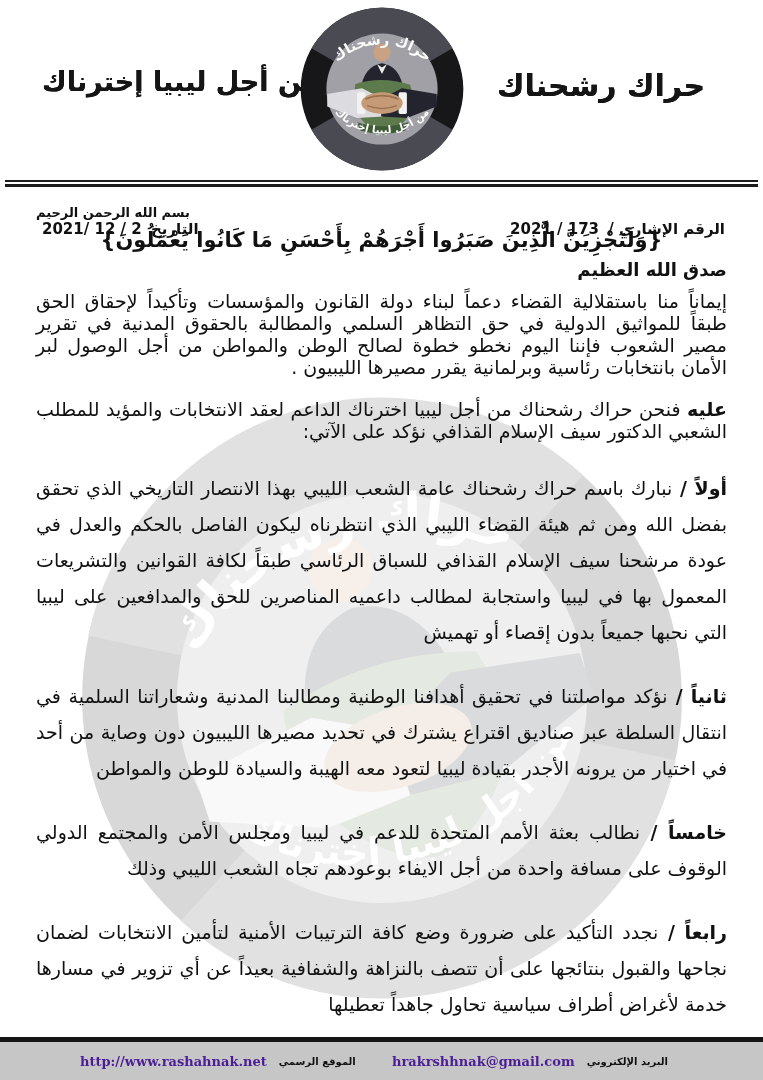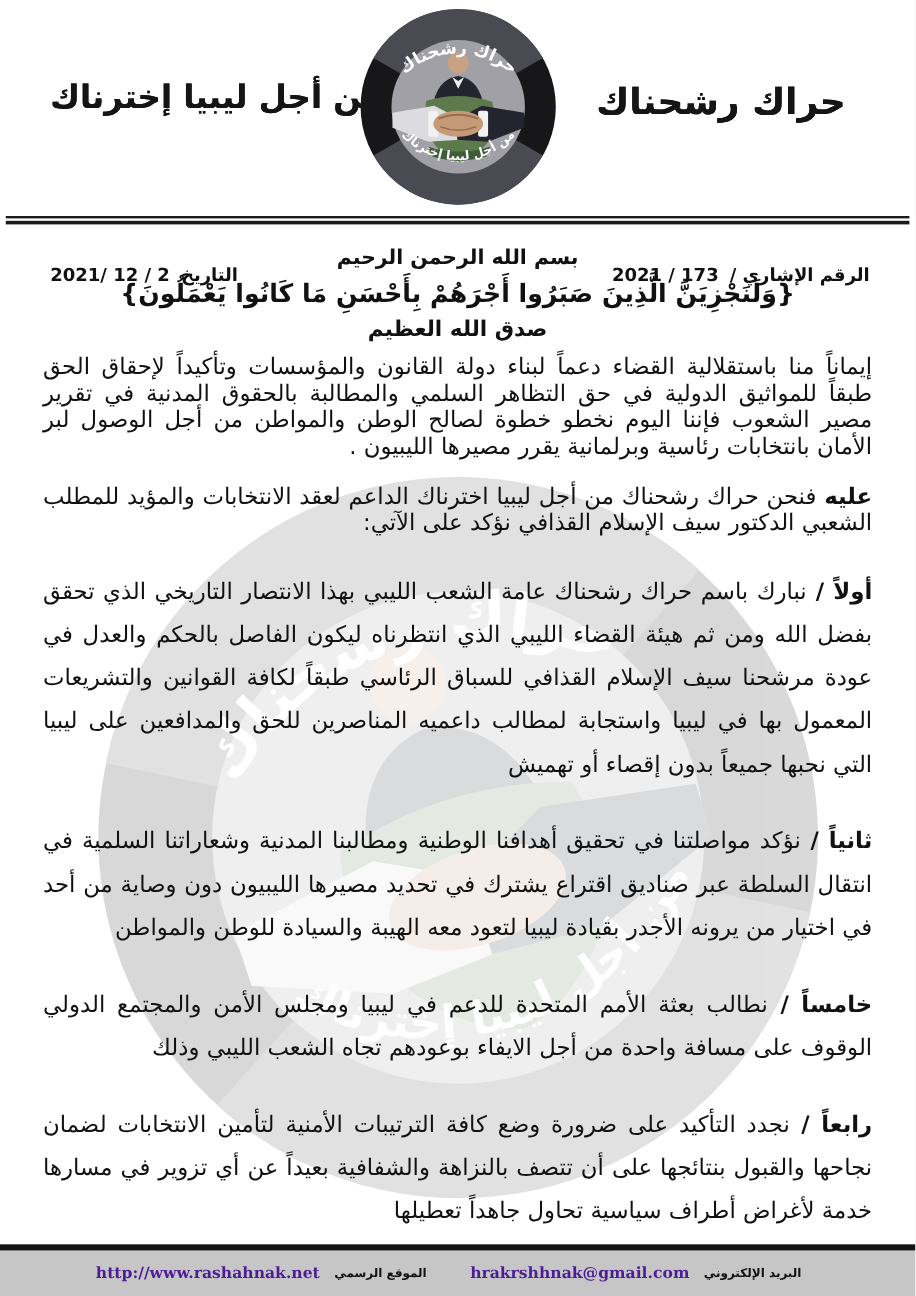--- a/index.html
+++ b/index.html
@@ -23,23 +23,23 @@
     transform:translateX(-50%) rotate(-18deg);
     opacity:0.16;z-index:1;pointer-events:none;
   }
   .watermark svg{width:100%;height:100%;}
   
   .content{position:relative;z-index:2;padding:0 36px;}
   .meta{position:relative;height:0;font-size:15px;font-weight:bold;}
   .ref{position:absolute;right:2px;top:15px;}
   .date{position:absolute;left:2px;top:15px;}
   .num-ltr{direction:ltr;unicode-bidi:embed;display:inline-block;margin:0 4px;}
-  .bismillah{text-align:center;font-weight:bold;font-size:17px;margin:18px 0 0 0;}
+  .bismillah{text-align:left;font-weight:bold;font-size:13px;margin:18px 0 0 0;}
   .verse{text-align:center;font-weight:bold;font-size:21px;margin:8px 0 0 0;}
-  .sadaqa{text-align:center;font-weight:bold;font-size:18px;margin:7px 0 0 0;}
+  .sadaqa{font-weight:bold;font-size:18px;margin:7px 0 0 0;}
   .para{font-size:19px;line-height:22px;text-align:justify;text-justify:inter-word;margin:0;}
   .p-intro{margin-top:10px;}
   .p-statement{margin-top:20px;}
   .points{margin-top:28px;}
   .points .para{line-height:36px;margin-top:28px;}
   .lead{font-weight:bold;}
   
   .footer{
     position:absolute;left:0;bottom:0;width:763px;height:43px;
     background:#c6c6c6;border-top:5px solid #141414;z-index:3;

